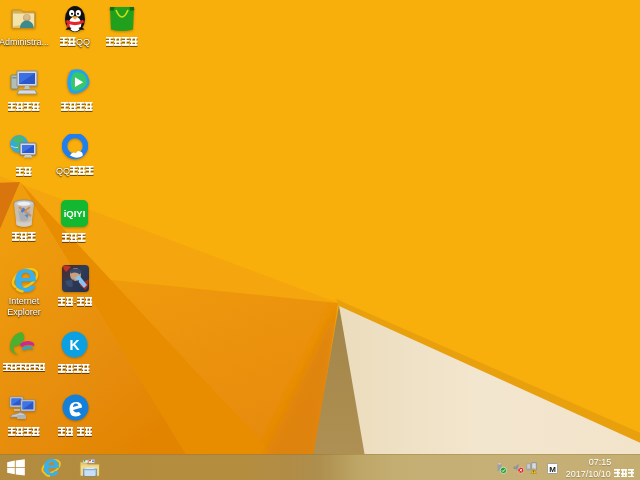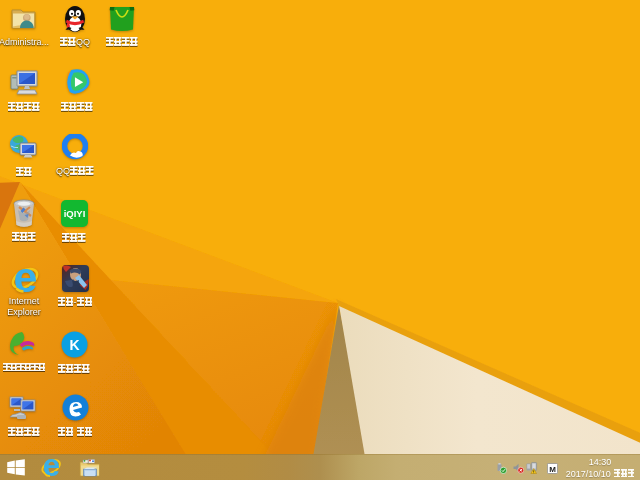--- a/index.html
+++ b/index.html
@@ -268,14 +268,14 @@
  <rect x="5.4" y="0.5" width="5.2" height="8" rx="0.8" fill="#ADB2B7" stroke="#7E8489" stroke-width="0.5"></rect>
  <rect x="6.3" y="1.4" width="3.4" height="5.2" fill="#D8DBDE"></rect>
  <path d="M4.9,11.6 l2.8,-5 l2.8,5z" fill="#F5C81F" stroke="#A87F08" stroke-width="0.5"></path>
  <rect x="7.3" y="8.3" width="0.8" height="1.7" fill="#584808"></rect>
  <rect x="7.3" y="10.4" width="0.8" height="0.8" fill="#584808"></rect>
 </svg>
 <svg class="tray" style="left:547px;top:463px" width="11" height="11" viewBox="0 0 11 11">
  <rect x="0.4" y="0.4" width="10.2" height="10.2" rx="1.2" fill="#fff" stroke="#8A8A8A" stroke-width="0.8"></rect>
  <text x="5.5" y="8.5" font-size="8" font-weight="bold" fill="#222" text-anchor="middle" font-family="Liberation Sans">M</text>
 </svg>
-<div class="tray" style="left:560px;top:457px;width:80px;text-align:center;text-shadow:0 1px 1px rgba(0,0,0,.25)">14:30</div>
+<div class="tray" style="left:560px;top:457px;width:80px;text-align:center;text-shadow:0 1px 1px rgba(0,0,0,.25)">07:15</div>
 <div class="tray" style="left:553px;top:469px;width:94px;text-align:center;text-shadow:0 1px 1px rgba(0,0,0,.25)">2017/10/10 <span class="zh sm" style="filter:none"></span><span class="zh sm v2" style="filter:none"></span><span class="zh sm" style="filter:none"></span></div>
 
 </body></html>

